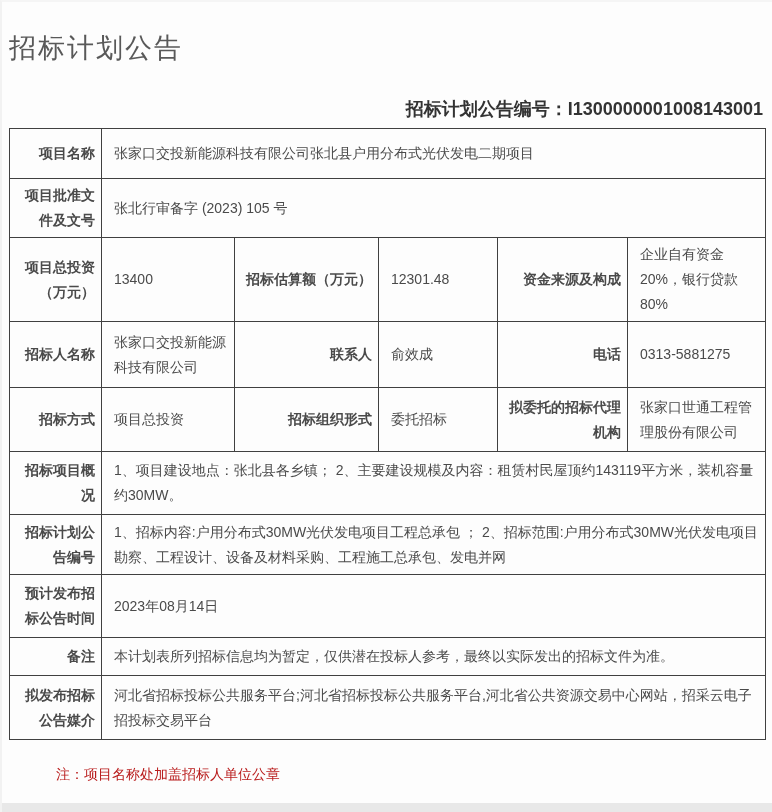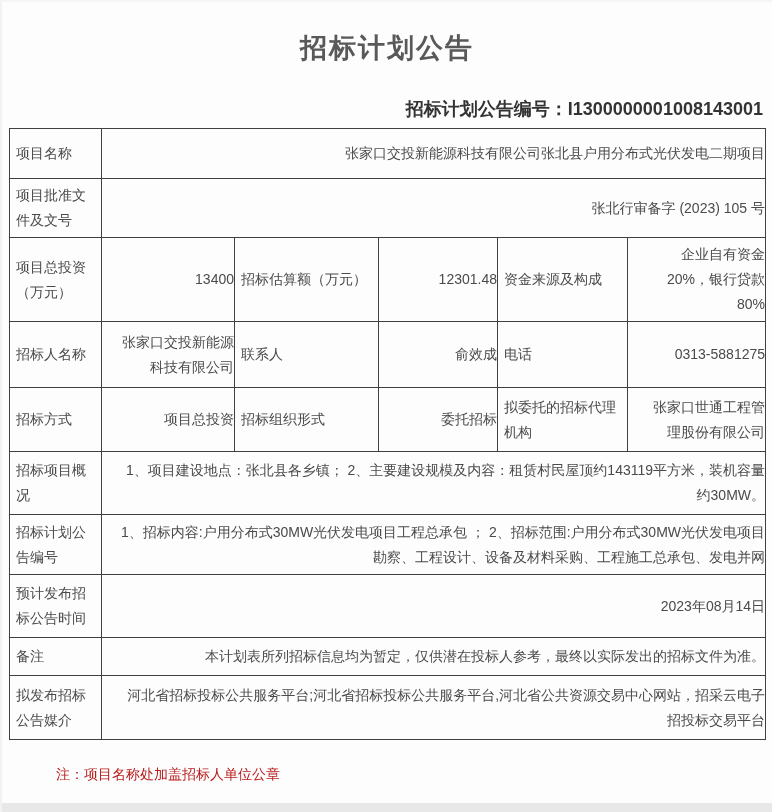--- a/index.html
+++ b/index.html
@@ -14,23 +14,22 @@
     height: 812px;
     overflow: hidden;
     border-top: 2px solid #f5f5f5;
     border-left: 2px solid #f2f2f2;
   }
   .page {
     width: 756px;
     margin: 0 auto;
   }
   .title {
-    text-align: center;
     font-size: 27px;
-    font-weight: 700;
+    font-weight: 400;
     color: #595959;
     letter-spacing: 2px;
     padding-top: 28px;
     height: 95px;
   }
   .notice-no {
     text-align: right;
     font-size: 18px;
     font-weight: bold;
     color: #333333;
@@ -42,27 +41,27 @@
     table-layout: fixed;
   }
   table.doc td {
     border: 1px solid #404040;
     vertical-align: middle;
     font-size: 14px;
     color: #4a4a4a;
     line-height: 25px;
   }
   td.lbl {
-    font-weight: normal;
-    text-align: left;
+    font-weight: bold;
+    text-align: right;
     color: #3d3d3d;
     padding: 4px 6px;
   }
   td.val {
-    text-align: right;
+    text-align: left;
     padding: 4px 0 4px 12px;
   }
   .footnote {
     font-size: 14px;
     color: #b91c1c;
     margin: 26px 0 0 47px;
   }
   .bottom-bar {
     position: absolute;
     left: 0;

